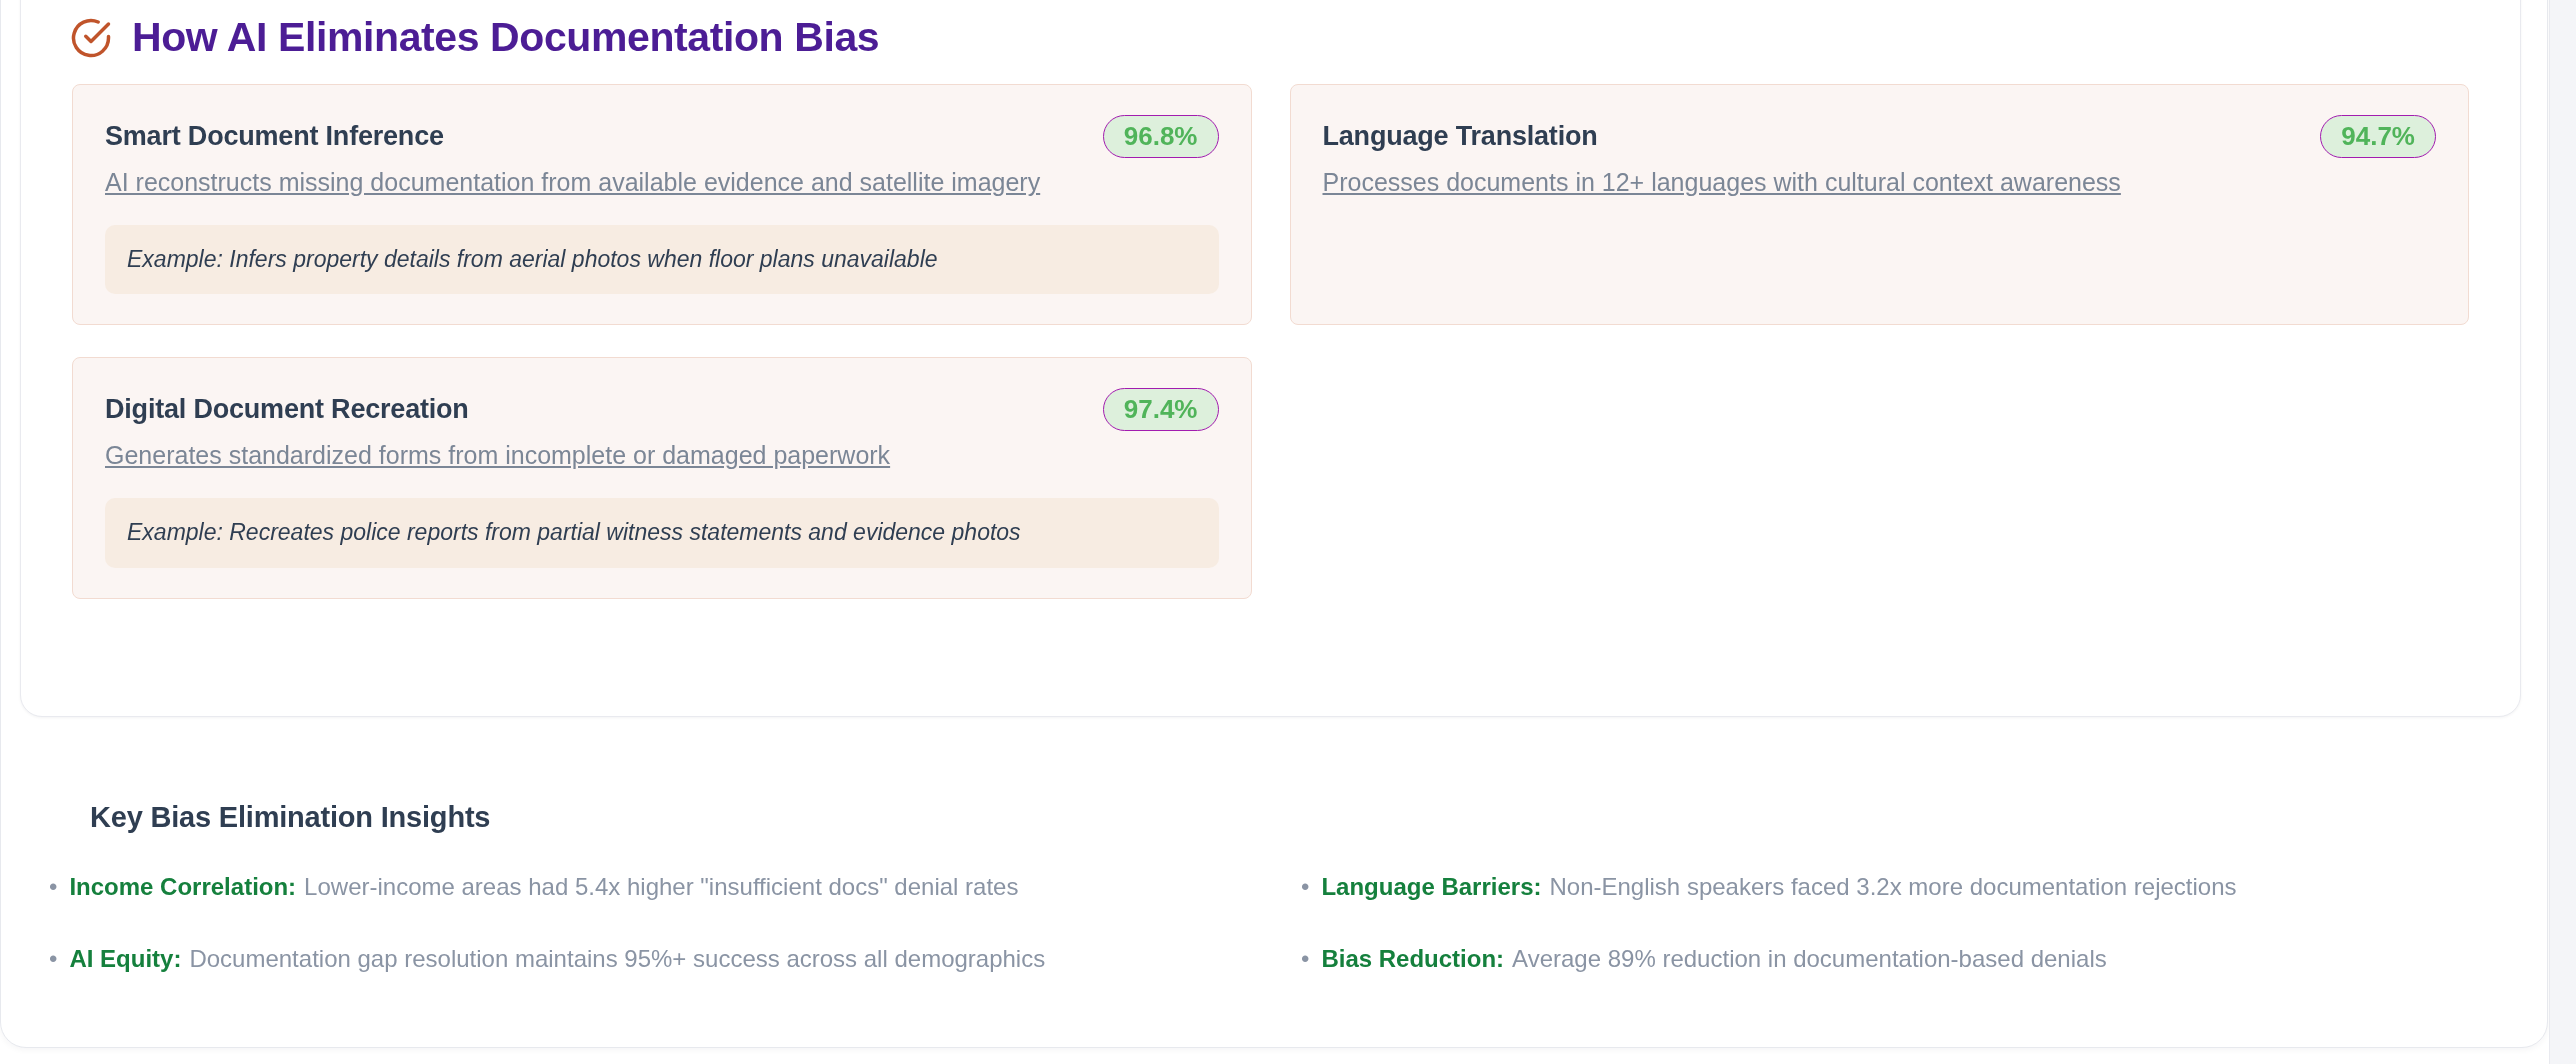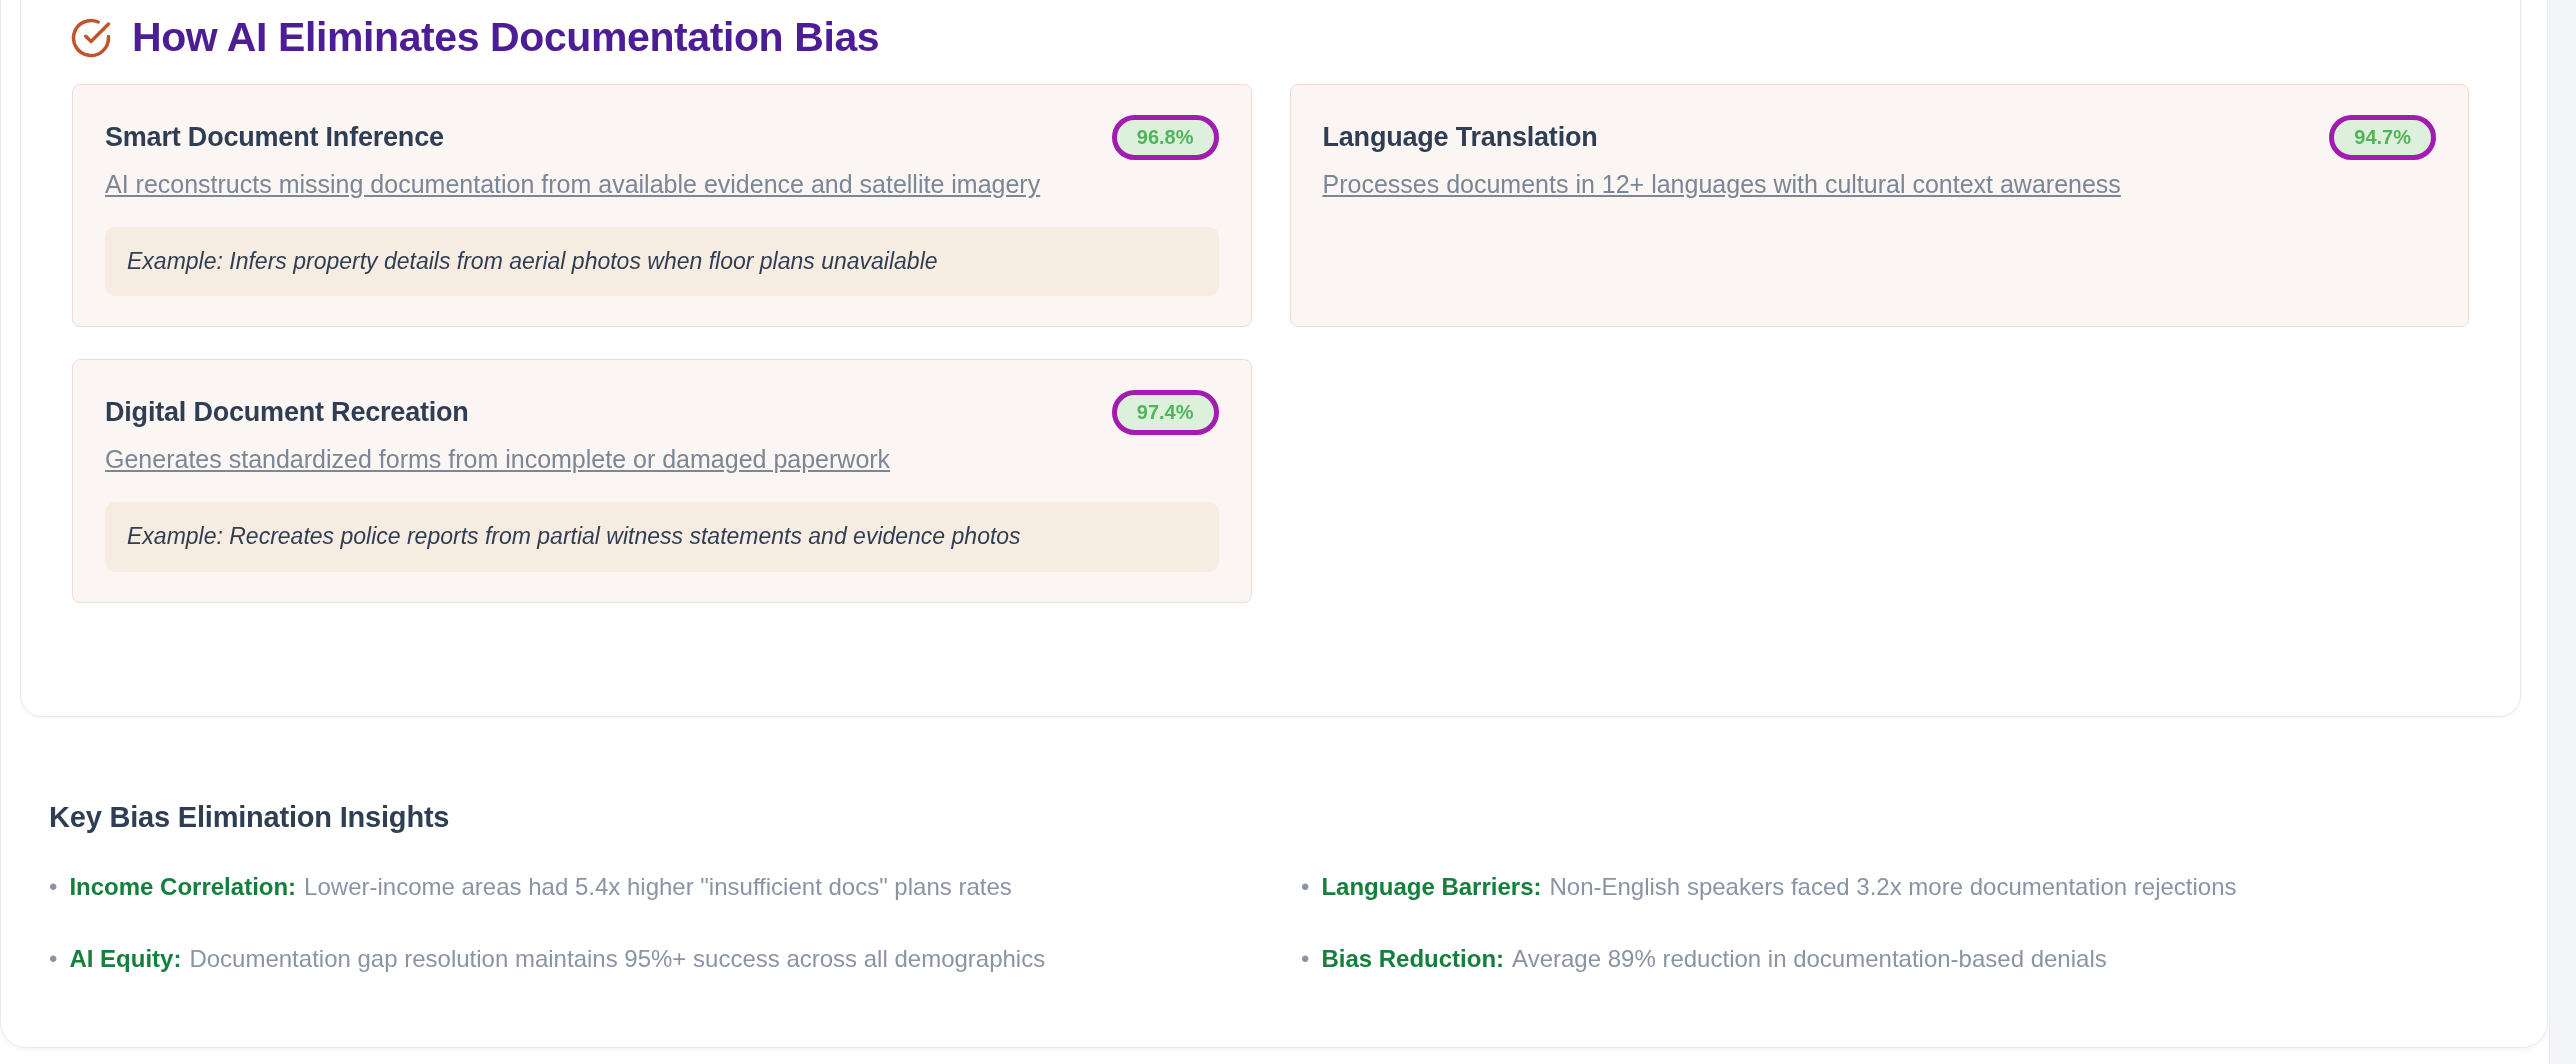--- a/index.html
+++ b/index.html
@@ -102,23 +102,23 @@
   }
   .feature-title {
     font-size: 27px;
     font-weight: bold;
     color: #2f3e52;
     letter-spacing: -0.2px;
   }
   .accuracy-badge {
     flex: 0 0 auto;
     background: #ddf0dc;
-    border: 5px solid #a21caf;
+    border: 1px solid #a21caf;
     color: #50b45a;
-    font-size: 20px;
+    font-size: 26px;
     font-weight: bold;
     border-radius: 988px;
     padding: 7px 20px 8px 20px;
     line-height: 1;
     white-space: nowrap;
   }
 
   .feature-desc {
     margin-top: 8px;
     font-size: 25px;
@@ -143,20 +143,21 @@
     position: absolute;
     left: 49px;
     top: 801px;
     width: 2453px;
   }
   .insights-title {
     font-size: 29px;
     font-weight: bold;
     color: #2f3e52;
     letter-spacing: -0.2px;
+    margin-left: 41px;
   }
   .insights-grid {
     margin-top: 38px;
     display: grid;
     grid-template-columns: 1fr 1fr;
     gap: 42px 51px;
   }
   .insight-item {
     display: flex;
     align-items: baseline;
@@ -227,21 +228,21 @@
     </div>
   </div>
 
   <div class="insights">
     <div class="insights-title">Key Bias Elimination Insights</div>
 
     <div class="insights-grid">
 
       <div class="insight-item">
         <span class="insight-bullet">•</span>
-        <span><span class="insight-label">Income Correlation:</span><span class="insight-text">Lower-income areas had 5.4x higher "insufficient docs" plans rates</span></span>
+        <span><span class="insight-label">Income Correlation:</span><span class="insight-text">Lower-income areas had 5.4x higher "insufficient docs" denial rates</span></span>
       </div>
 
       <div class="insight-item">
         <span class="insight-bullet">•</span>
         <span><span class="insight-label">Language Barriers:</span><span class="insight-text">Non-English speakers faced 3.2x more documentation rejections</span></span>
       </div>
 
       <div class="insight-item">
         <span class="insight-bullet">•</span>
         <span><span class="insight-label">AI Equity:</span><span class="insight-text">Documentation gap resolution maintains 95%+ success across all demographics</span></span>

